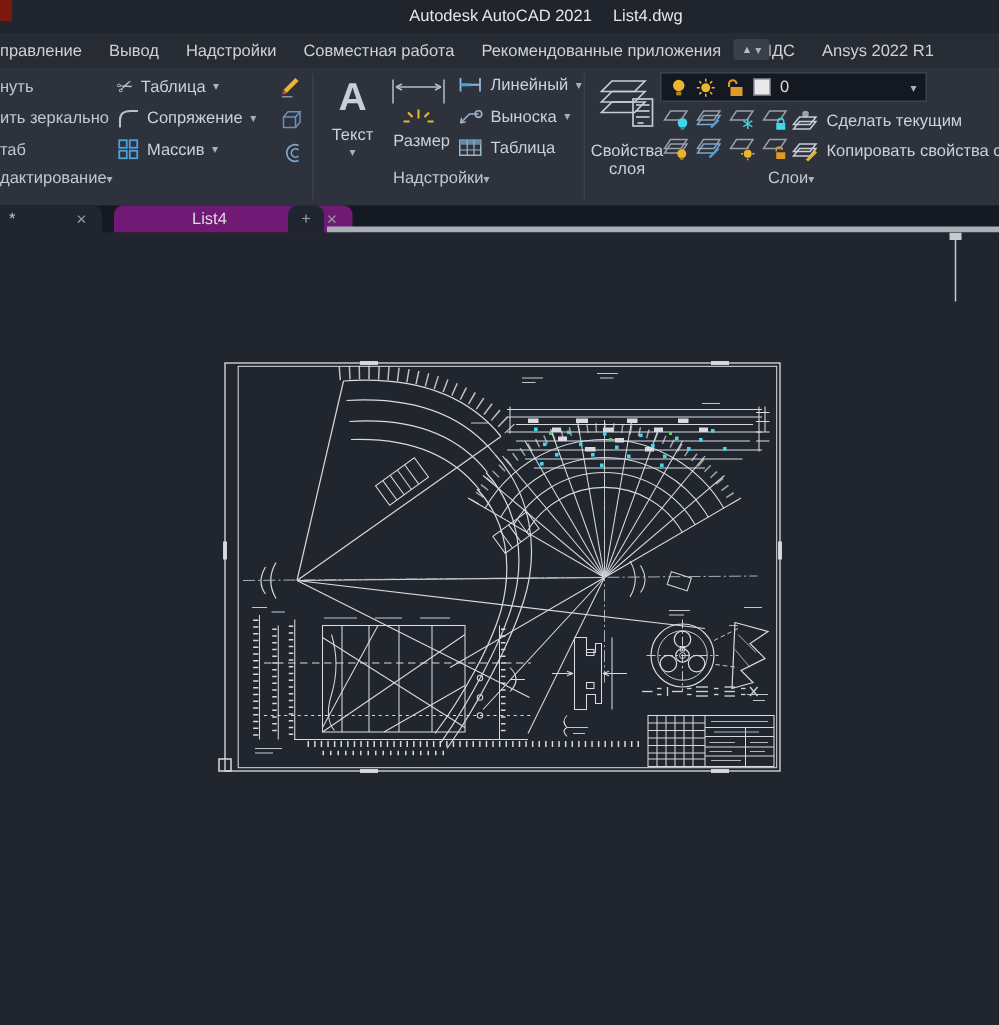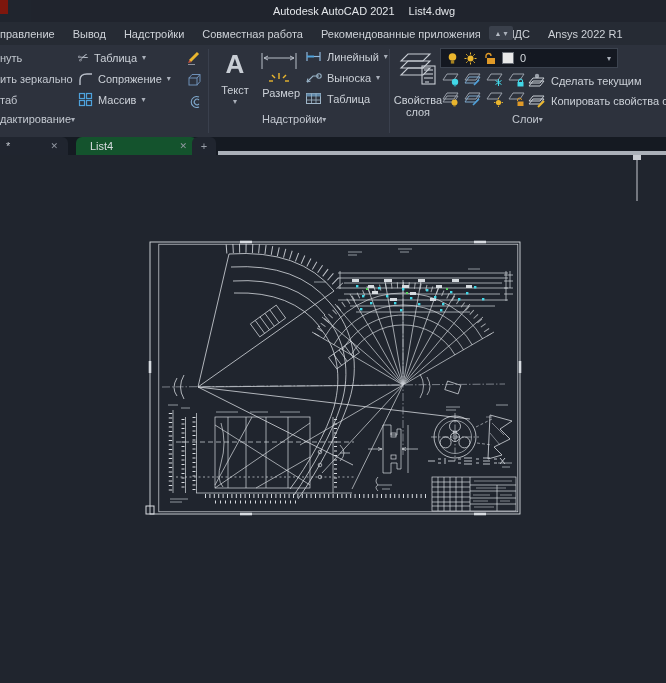--- a/index.html
+++ b/index.html
@@ -296,21 +296,21 @@
     <span>Слои</span>
     <span class="dd">▾</span>
   </div>
 </div>
 
 <div class="abs tabbar">
   <div class="ftab" style="left:-28px;width:96px;background:#20252f;">
     <span style="margin-left:34px;">*</span>
     <span style="margin-left:auto;margin-right:10px;font-size:9px;color:#9298a2;">✕</span>
   </div>
-  <div class="ftab" style="left:76px;width:121px;background:#14532d;color:#dadde2;">
+  <div class="ftab" style="left:76px;width:121px;background:#701a75;color:#dadde2;padding-left:38px;">
     <span style="margin-left:14px;">List4</span>
     <span style="margin-left:auto;margin-right:10px;font-size:9px;color:#9298a2;">✕</span>
   </div>
   <div class="ftab" style="left:192px;width:24px;background:#20252f;justify-content:center;color:#9aa0aa;">
     <span>+</span>
   </div>
 </div>
 <div class="abs lightstrip"></div>
 
 <div class="abs canvas">

